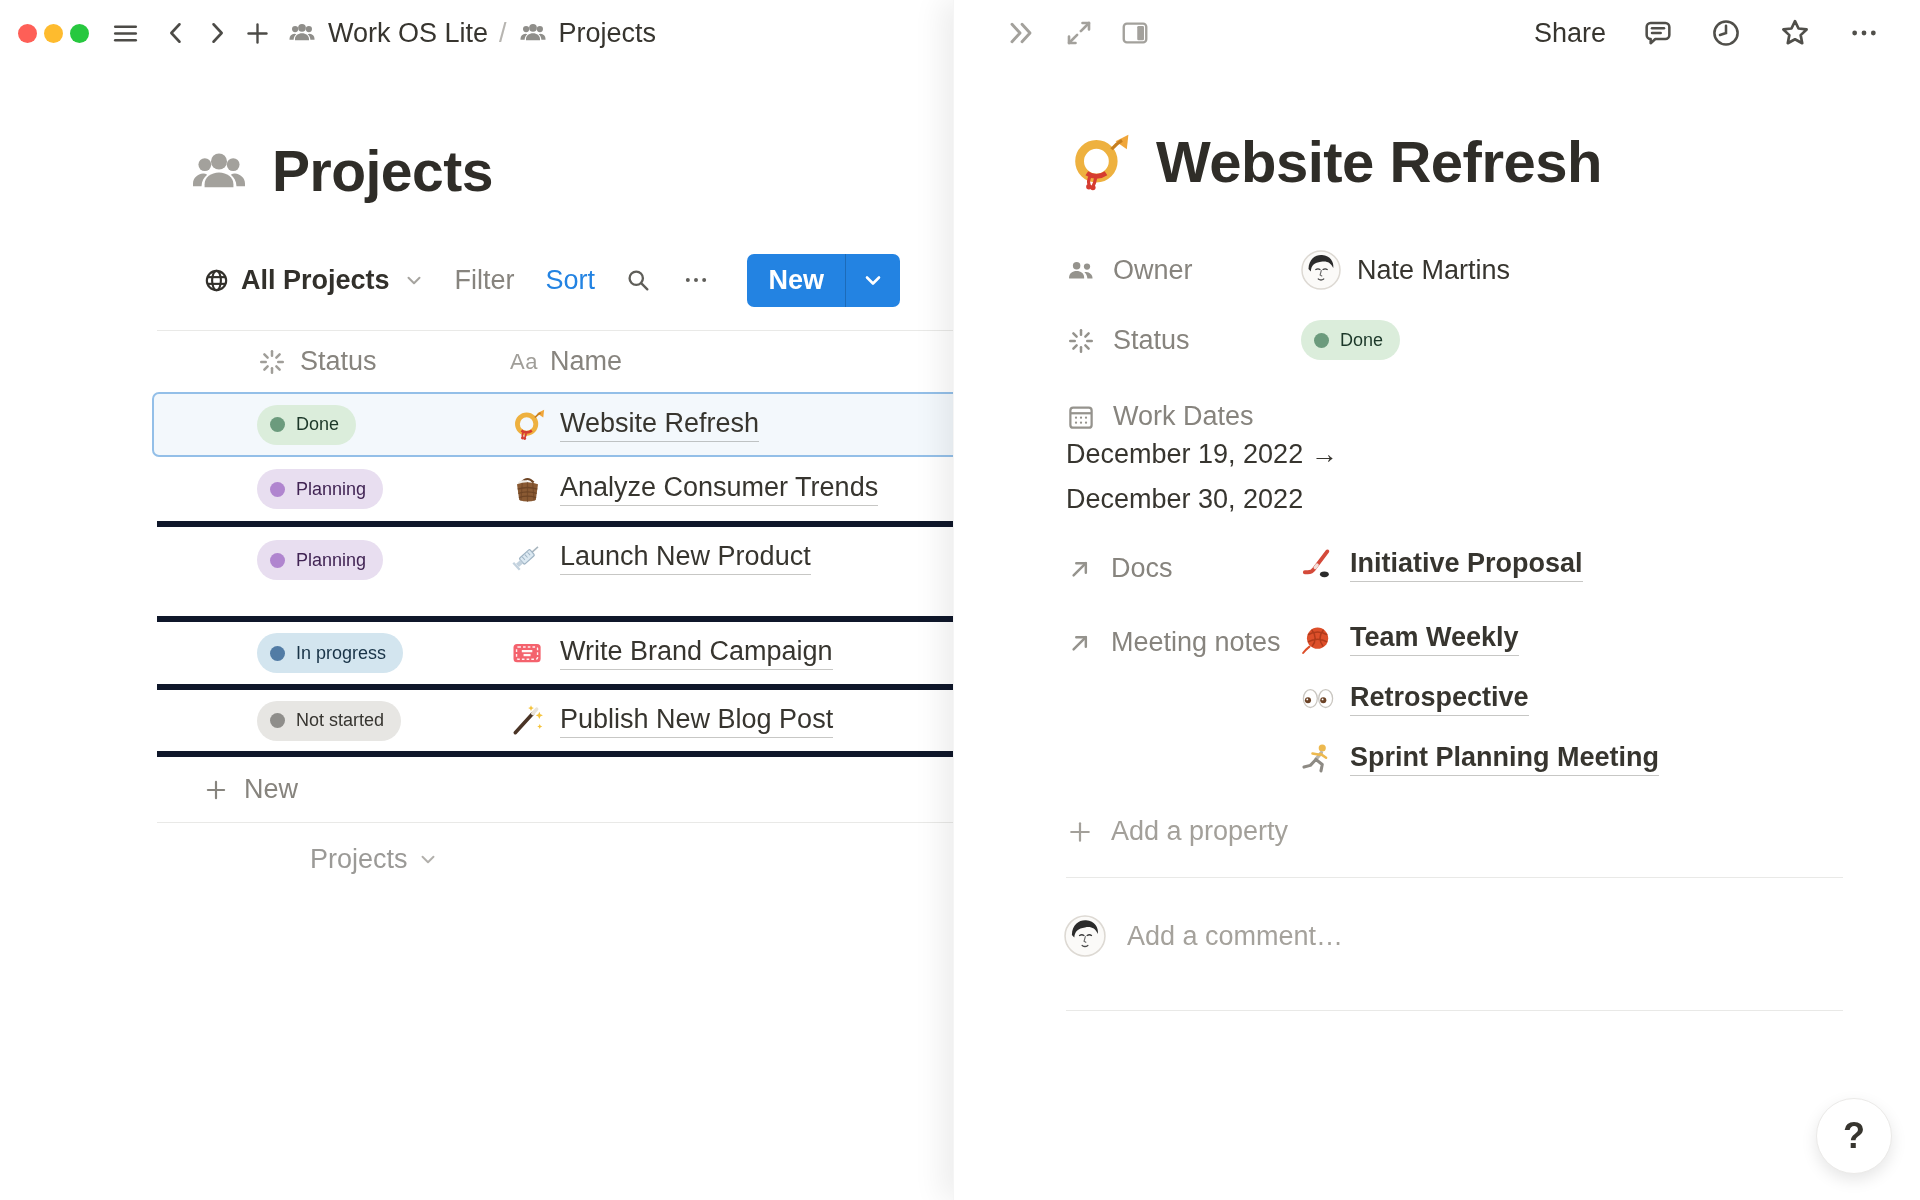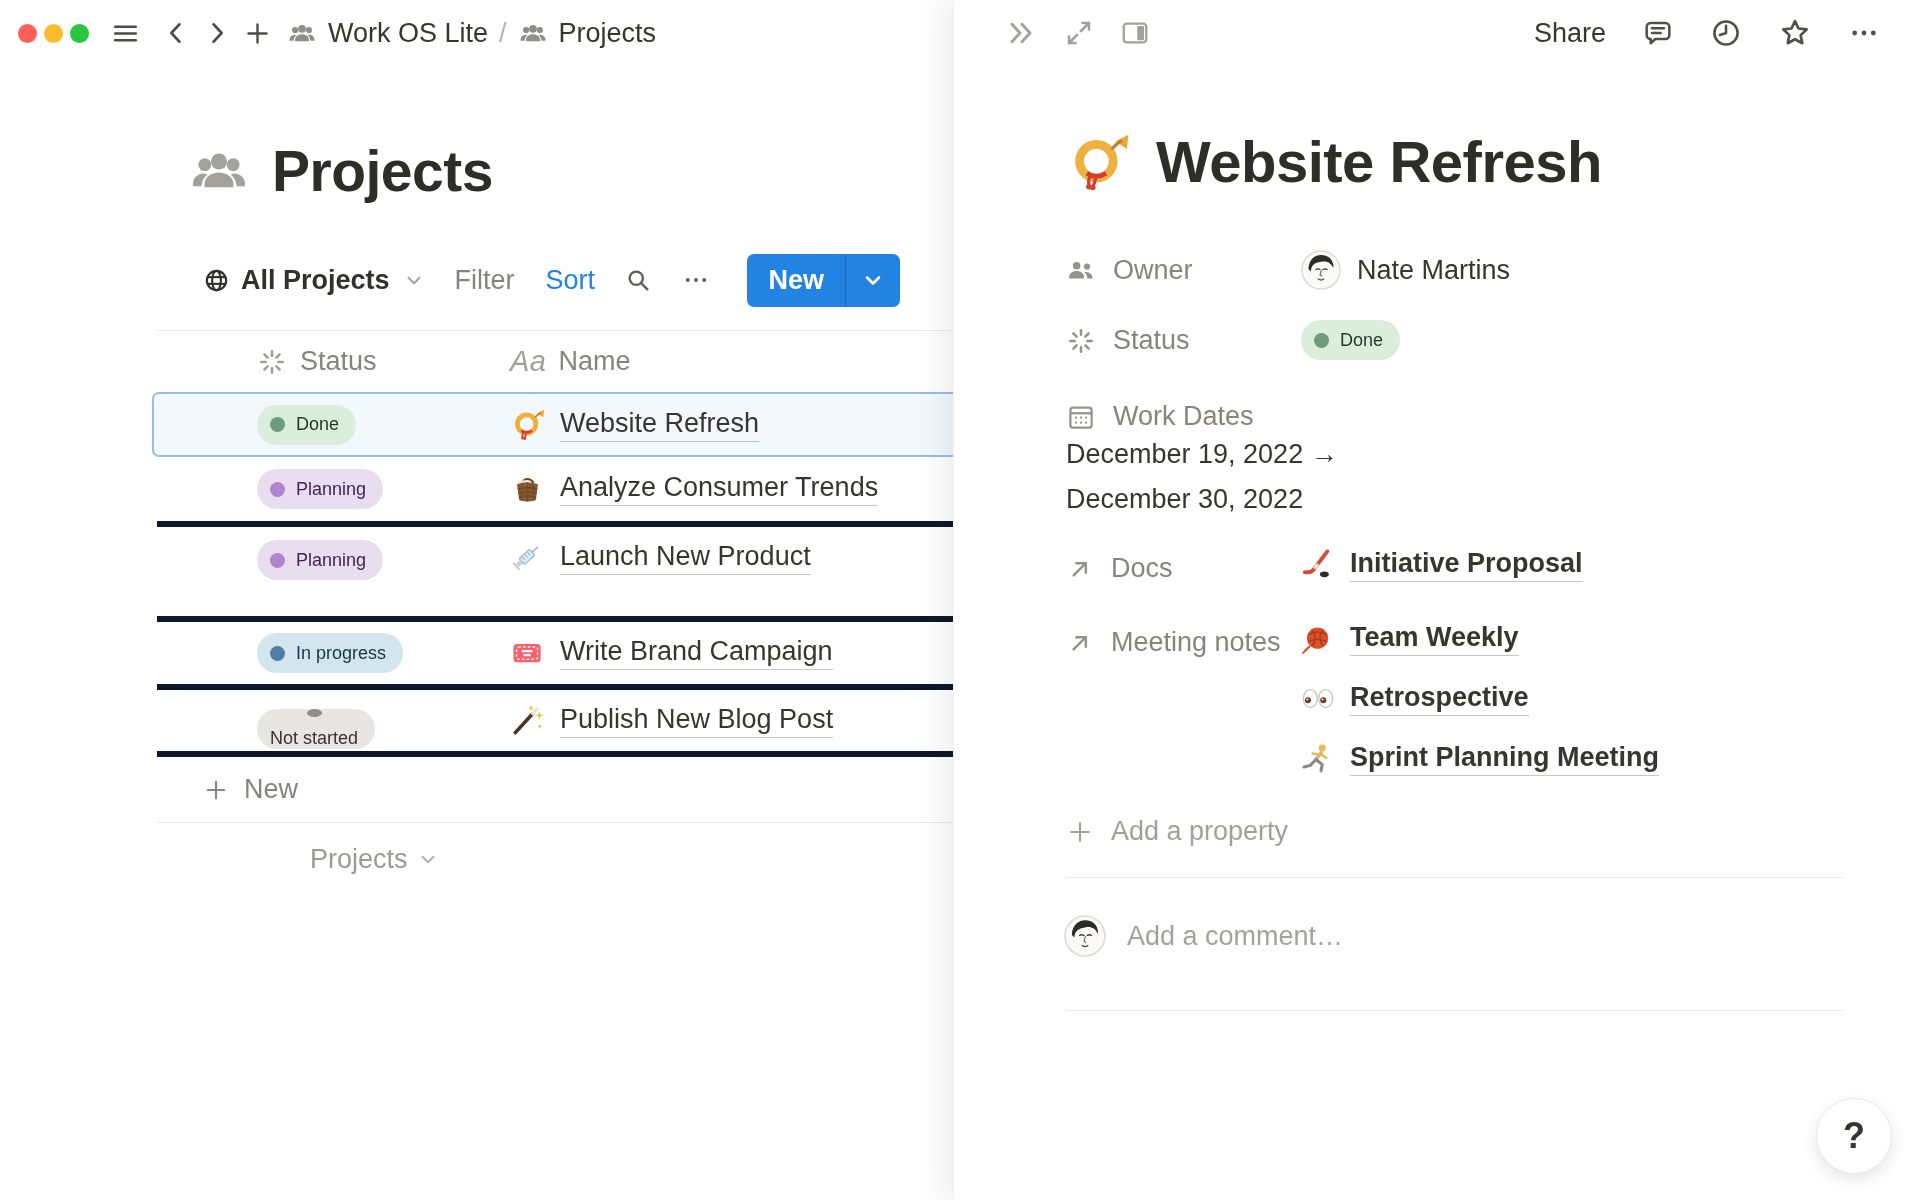--- a/index.html
+++ b/index.html
@@ -13,21 +13,21 @@
   
   .left-panel { position:absolute; left:0; top:0; width:953px; height:1200px; background:#fff; overflow:hidden; }
 
   .titlebar { position:absolute; top:0; left:0; width:100%; height:66px; display:flex; align-items:center; padding-left:18px; }
   .traffic { display:flex; gap:7px; }
   .light { width:19px; height:19px; border-radius:50%; }
   .light.red{ background:#fe5f57; } .light.yellow{ background:#febb2e; } .light.green{ background:#27c83f; }
   .tb-ic { color:#4c4b47; }
   .hamburger { margin-left:22px; }
   .nav-back { margin-left:22px; } .nav-fwd { margin-left:13px; } .nav-plus { margin-left:13px; }
-  .breadcrumb { margin-left:16px; display:flex; align-items:flex-end; gap:11px; font-size:27px; font-weight:500; color:#37352f; white-space:nowrap; }
+  .breadcrumb { margin-left:16px; display:flex; align-items:center; gap:11px; font-size:27px; font-weight:500; color:#37352f; white-space:nowrap; }
   .crumb-sep { color:#b7b5b1; font-weight:400; }
   .people-ic { color:#8f8e8a; }
 
   .page-title { position:absolute; left:187px; top:138px; display:flex; align-items:center; gap:21px; }
   .page-title h1 { font-size:57px; font-weight:700; letter-spacing:-0.5px; color:#2f2d28; }
   .page-title .people-ic { color:#a3a19c; }
 
   .toolbar { position:absolute; left:203px; top:252px; width:697px; height:56px; display:flex; align-items:center; }
   .view-chip { display:flex; align-items:center; gap:11px; font-size:27px; font-weight:700; color:#32302b; }
   .view-chev { color:#a6a49f; margin-left:2px; }
@@ -37,37 +37,37 @@
   .tb-more { margin-left:30px; color:#5f5e59; }
   .new-btn { margin-left:auto; height:53px; background:#2383e2; border-radius:7px; display:flex; align-items:stretch; color:#fff; overflow:hidden; }
   .new-btn .nb-label { display:flex; align-items:center; padding:0 21px; font-size:27px; font-weight:600; }
   .new-btn .nb-div { width:1px; background:rgba(0,0,0,0.18); }
   .new-btn .nb-chev { display:flex; align-items:center; padding:0 15px; }
 
   .table { position:absolute; left:157px; top:330px; width:796px; font-size:27px; }
   .t-header { display:flex; align-items:center; height:62px; border-top:1px solid #e9e9e7; color:#87847e; }
   .hcol-status { width:338px; padding-left:100px; display:flex; align-items:center; gap:13px; }
   .hcol-name  { flex:1; padding-left:15px; display:flex; align-items:center; gap:12px; }
-  .aa { color:#a09e99; font-size:29px; letter-spacing:0.5px;font-style:italic; }
+  .aa { color:#a09e99; font-size:22px; letter-spacing:0.5px; }
   .burst { color:#a09e99; }
 
   .t-row { display:flex; align-items:center; height:68px; border-bottom:6px solid #0f172a; background:#fff; }
   .t-row.selected { height:65px; border:2px solid #93bfe8; border-radius:7px; background:#f3f8fc; margin:0 -28px 0 -5px; padding-left:3px; }
   .t-row.tall { height:95px; align-items:flex-start; padding-top:13px; }
   .c-status { width:338px; padding-left:100px; flex-shrink:0; }
   .t-row.selected .c-status { padding-left:100px; }
   .c-name { flex:1; padding-left:15px; display:flex; align-items:center; gap:15px; min-width:0; }
   .name-link { font-weight:500; color:#37352f; border-bottom:1.5px solid rgba(55,53,47,0.28); padding-bottom:2px; white-space:nowrap; }
 
   .pill { display:inline-flex; align-items:center; gap:11px; height:40px; padding:0 17px 0 13px; border-radius:20px; font-size:18px; white-space:nowrap; }
   .pill .dot { width:15px; height:15px; border-radius:50%; }
   .pill.green  { background:#dbeddb; color:#1c3829; } .pill.green .dot { background:#6c9b7d; }
   .pill.purple { background:#e8def0; color:#412454; } .pill.purple .dot { background:#b085cf; }
   .pill.blue   { background:#d3e5ef; color:#183347; } .pill.blue .dot { background:#527ca5; }
-  .pill.gray   { background:#e7e6e3; color:#373530;flex-direction:column; } .pill.gray .dot { background:#8f8e8b; }
+  .pill.gray   { background:#e7e6e3; color:#373530; } .pill.gray .dot { background:#8f8e8b; }
 
   .new-row { display:flex; align-items:center; height:66px; border-bottom:1px solid #e9e9e7; color:#87847e; gap:15px; padding-left:46px; }
   .calc-row { display:flex; align-items:center; height:72px; }
   .calc { margin-left:153px; display:flex; align-items:center; gap:9px; color:#9b9a97; }
   .calc-chev { color:#b2b0ac; }
 
   
   .right-panel { position:absolute; left:953px; top:0; width:967px; height:1200px; background:#fff;
                  box-shadow:-12px 0 28px rgba(0,0,0,0.07); border-left:1px solid rgba(0,0,0,0.04); }
   .rp-topbar { position:absolute; top:0; left:0; width:100%; height:66px; display:flex; align-items:center; padding:0 40px 0 52px; }

